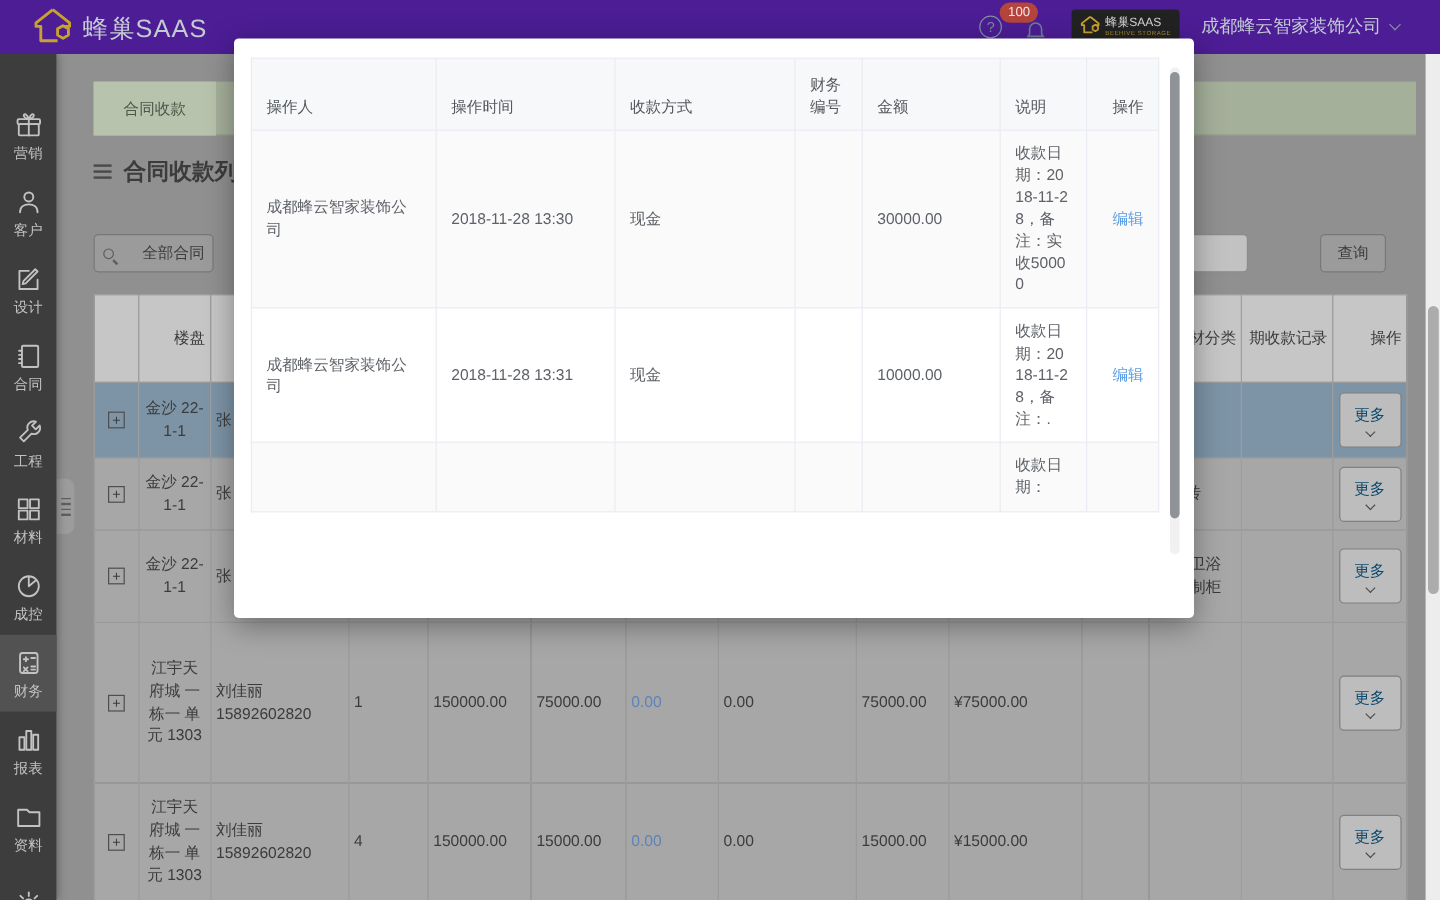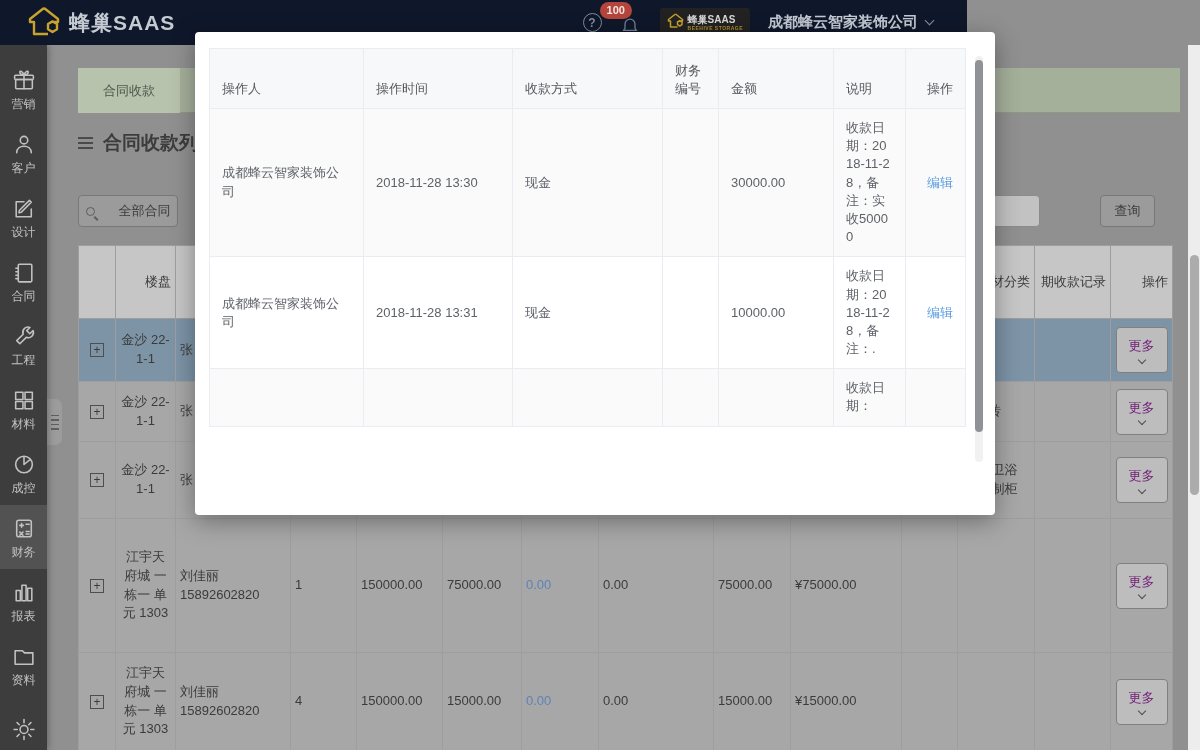--- a/index.html
+++ b/index.html
@@ -1,42 +1,42 @@
 <!DOCTYPE html>
 <html><head>
 <meta charset="utf-8">
 <style>
   * { margin:0; padding:0; box-sizing:border-box; }
   html,body { width:1200px; height:750px; }
   body { font-family:"Liberation Sans","DejaVu Sans",sans-serif; background:#909090; overflow:hidden; }
   .screen { position:relative; width:1200px; height:750px; overflow:hidden; background:#909090; }
 
   
-  .topbar { position:absolute; left:0; top:0; width:967px; height:45px; background:#0f172a; z-index:10;font-weight:bold; }
+  .topbar { position:absolute; left:0; top:0; width:1200px; height:45px; background:#4c1d95; z-index:10; }
   .brand { position:absolute; left:27px; top:5px; display:flex; align-items:center; gap:8px; }
   .brand-logo { color:#c9a22e; }
   .brand-name { font-size:21px; color:#c5cbd3; letter-spacing:1px; }
   .topbar-right { position:absolute; right:34px; top:0; height:45px; display:flex; align-items:center; gap:18px; }
   .help-circle { width:19px; height:19px; border:1.5px solid #7e8da0; border-radius:50%; color:#7e8da0;
                  font-size:12px; display:flex; align-items:center; justify-content:center; }
   .bell-wrap { position:relative; width:22px; height:24px; margin-top:6px; color:#6f8096; }
   .badge { position:absolute; top:-12px; left:-20px; background:#b5453c; color:#f3e3e1; font-size:11px;
            line-height:1; padding:3px 7px; border-radius:9px; }
   .mini-logo { display:flex; align-items:center; gap:4px; background:#222222; border-radius:3px; padding:3px 7px; height:30px; }
   .mini-logo .ml-icon { color:#c9a22e; }
   .ml-text { display:flex; flex-direction:column; line-height:1; }
   .ml-title { font-size:10px; color:#d8d8d8; }
   .ml-sub { font-size:5px; color:#b28f2c; letter-spacing:.5px; margin-top:1px; }
   .company { display:flex; align-items:center; gap:8px; color:#c3cad4; font-size:15px; }
   .caret-down { width:7px; height:7px; border-right:1.5px solid #8795a5; border-bottom:1.5px solid #8795a5;
                 transform:rotate(45deg); margin-top:-4px; }
 
   
   .sidebar { position:absolute; left:0; top:45px; width:47px; height:705px; background:#3d3d3d;
-             box-shadow:2px 0 6px rgba(0,0,0,.25); z-index:5; padding-top:12px; }
+             box-shadow:2px 0 6px rgba(0,0,0,.25); z-index:5; padding-top:36px; }
   .sb-item { height:64px; display:flex; flex-direction:column; align-items:center; justify-content:center;
              gap:5px; color:#c2c2c2; cursor:pointer; }
   .sb-item.active { background:#525252; }
   .sb-item svg { display:block; }
   .sb-label { font-size:12px; line-height:1; }
   .collapse-handle { position:absolute; left:47px; top:399px; width:15px; height:46px; background:#9c9c9c;
                      border-radius:0 7px 7px 0; z-index:4; display:flex; flex-direction:column; gap:3px;
                      align-items:center; justify-content:center; }
   .collapse-handle i { display:block; width:8px; height:1.5px; background:#5f5f5f; }
 
@@ -64,21 +64,21 @@
   table.bg-table { border-collapse:collapse; table-layout:fixed; width:1094px; font-size:13px; color:#3b3b3b; }
   table.bg-table th, table.bg-table td { border:1px solid #9e9e9e; padding:6px 4px; overflow:hidden; }
   table.bg-table th { background:#c6c6c6; font-weight:normal; text-align:right; height:73px; }
   table.bg-table td { background:#a7a7a7; text-align:left; vertical-align:middle; word-break:break-word; line-height:1.45; }
   table.bg-table td.c-center { text-align:center; }
   table.bg-table tr.selected td { background:#7d94a7; }
   table.bg-table td.blue { color:#5d83b8; }
   .expand-box { width:14px; height:14px; border:1px solid #4e4e4e; font-size:12px; line-height:12px;
                 text-align:center; color:#3b3b3b; margin:0 auto; }
   .more-btn { width:52px; height:46px; margin:0 auto; background:#bdbdbd; border:1px solid #808080; border-radius:4px;
-              color:#701a75; font-size:13px; display:flex; flex-direction:column; align-items:center;
+              color:#0c4a6e; font-size:13px; display:flex; flex-direction:column; align-items:center;
               justify-content:center; gap:4px; cursor:pointer; }
   .more-btn .caret { width:6px; height:6px; border-right:1.5px solid #4c4c4c; border-bottom:1.5px solid #4c4c4c;
                      transform:rotate(45deg); margin-top:-3px; }
 
   
   .page-scrollbar { position:absolute; left:1188px; top:45px; width:12px; height:705px; background:#ededed; z-index:6; }
   .page-scrollbar .thumb { position:absolute; left:1.5px; top:210px; width:9px; height:240px; background:#acacac; border-radius:5px; }
 
   
   .modal { position:absolute; left:195px; top:32px; width:800px; height:483px; background:#ffffff; border-radius:4px;

